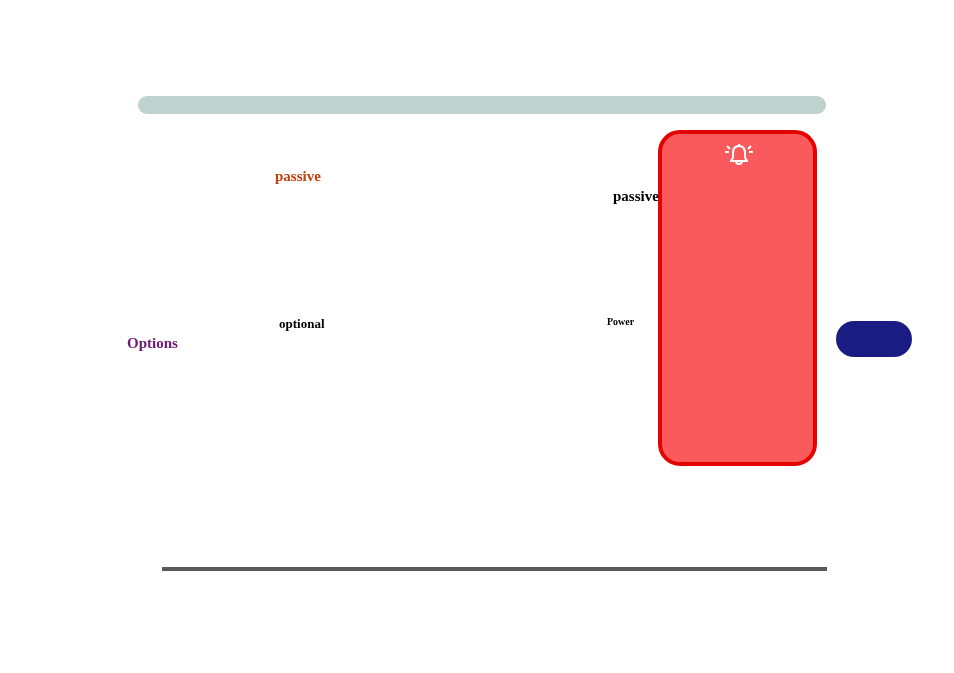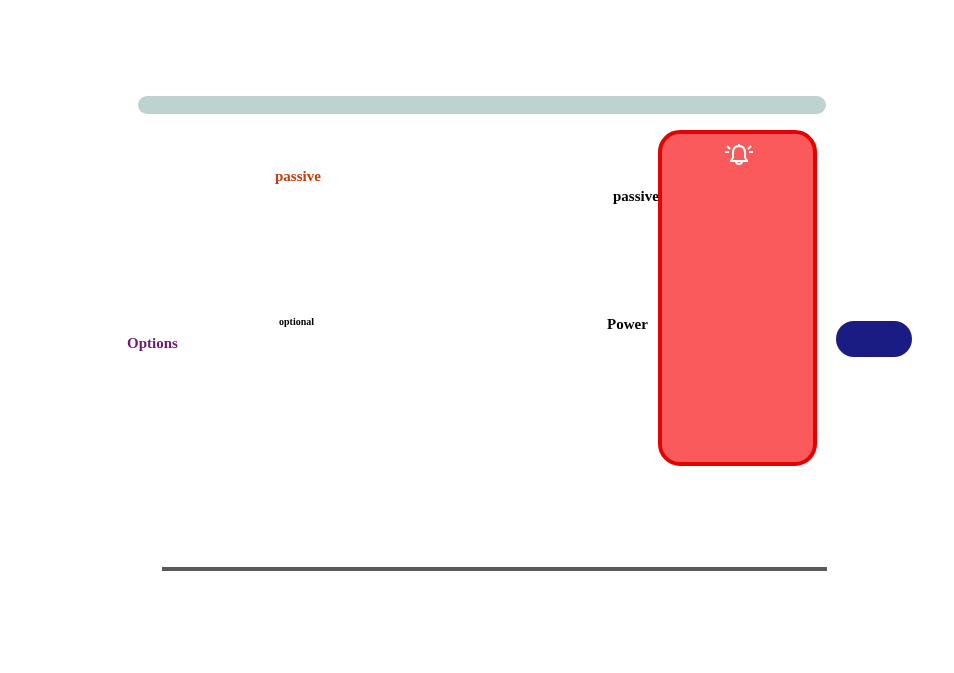--- a/index.html
+++ b/index.html
@@ -37,29 +37,29 @@
       top: 188px;
       font-weight: bold;
       font-size: 15px;
       color: #000;
     }
     .label-optional {
       position: absolute;
       left: 279px;
       top: 316px;
       font-weight: bold;
-      font-size: 10px;
+      font-size: 13px;
       color: #000;
     }
     .label-power {
       position: absolute;
       left: 607px;
       top: 316px;
       font-weight: bold;
-      font-size: 15px;
+      font-size: 10px;
       color: #000;
     }
     .label-options {
       position: absolute;
       left: 127px;
       top: 335px;
       font-weight: bold;
       font-size: 15px;
       color: #701a75;
     }

